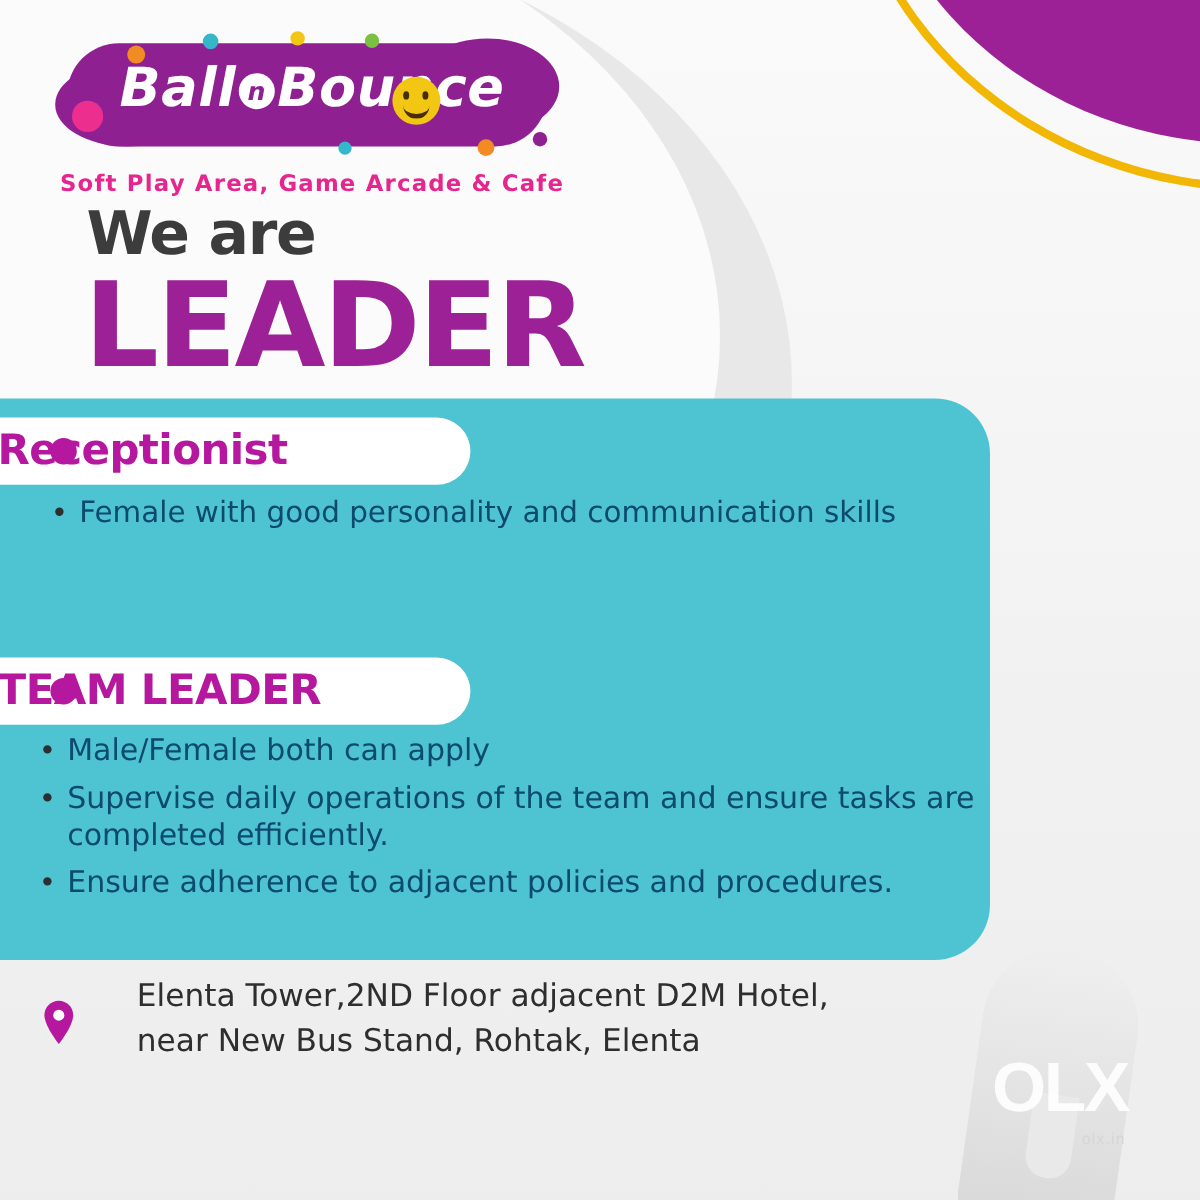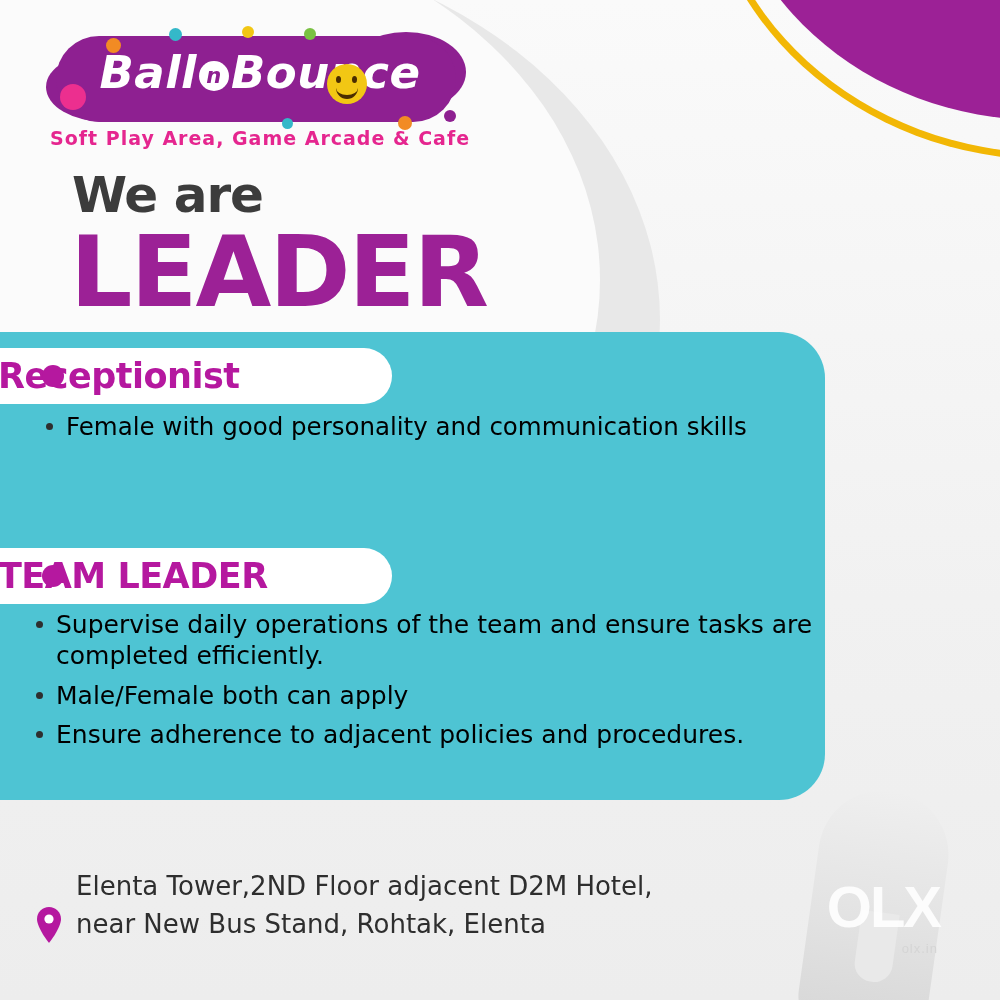--- a/index.html
+++ b/index.html
@@ -176,21 +176,21 @@
     border-bottom: 4px solid #4a2d00;
     border-radius: 0 0 14px 14px;
   }
   .dot {
     position: absolute;
     border-radius: 50%;
   }
   .logo-tag {
     position: absolute;
     left: 4px;
-    top: 105px;
+    top: 120px;
     width: 450px;
     font-family: "DejaVu Sans", sans-serif;
     font-weight: bold;
     font-size: 19px;
     color: #e5268f;
     letter-spacing: 1px;
     white-space: nowrap;
   }
 
   
@@ -254,21 +254,21 @@
     font-weight: bold;
     font-size: 35px;
     color: #b5189f;
     letter-spacing: -0.5px;
   }
 
   .bullets {
     position: absolute;
     left: 68px;
     width: 760px;
-    color: #000000;
+    color: #0c4a6e;
     font-family: "DejaVu Sans", sans-serif;
     font-size: 24.5px;
     line-height: 1.23;
   }
   .bullets.group-1 { top: 80px; }
   .bullets.group-2 { top: 278px; width: 790px; left: 58px; font-size: 25px; }
   .bullets ul {
     margin: 0;
     padding: 0 0 0 22px;
     list-style: none;
@@ -286,24 +286,25 @@
     width: 7px;
     height: 7px;
     border-radius: 50%;
     background: #2e2e2e;
   }
 
   
   .address {
     position: absolute;
     left: 34px;
-    top: 868px;
+    top: 812px;
     display: flex;
-    align-items: flex-end;
+    align-items: center;
     width: 800px;
+    gap: 38px;
   }
   .pin-icon {
     position: relative;
     width: 30px;
     height: 38px;
     flex: 0 0 30px;
     margin-top: 4px;
   }
   .address-text {
     margin-left: 12px;
@@ -385,22 +386,22 @@
       </ul>
     </div>
 
     <div class="role-pill pill-2">
       <span class="role-title">TEAM LEADER</span>
     </div>
     <div class="role-bullet rb-2"></div>
 
     <div class="bullets group-2">
       <ul>
+        <li>Male/Female both can apply</li>
         <li>Supervise daily operations of the team and ensure tasks are completed efficiently.</li>
-        <li>Male/Female both can apply</li>
         <li>Ensure adherence to adjacent policies and procedures.</li>
       </ul>
     </div>
   </div>
 
   <div class="address">
     <span class="pin-icon">
       <svg width="30" height="38" viewBox="0 0 30 38">
         <path d="M15 1C8.4 1 3 6.4 3 13c0 9 12 24 12 24s12-15 12-24c0-6.6-5.4-12-12-12z" fill="#b5189f"></path>
         <circle cx="15" cy="13" r="4.6" fill="#ffffff"></circle>

